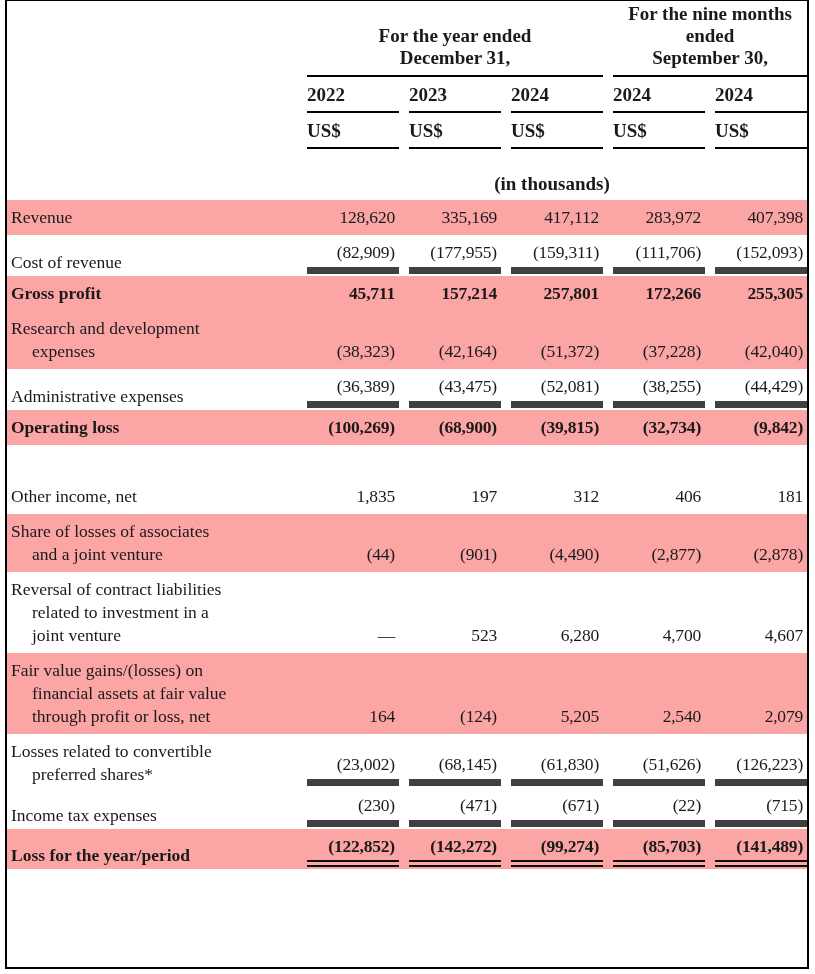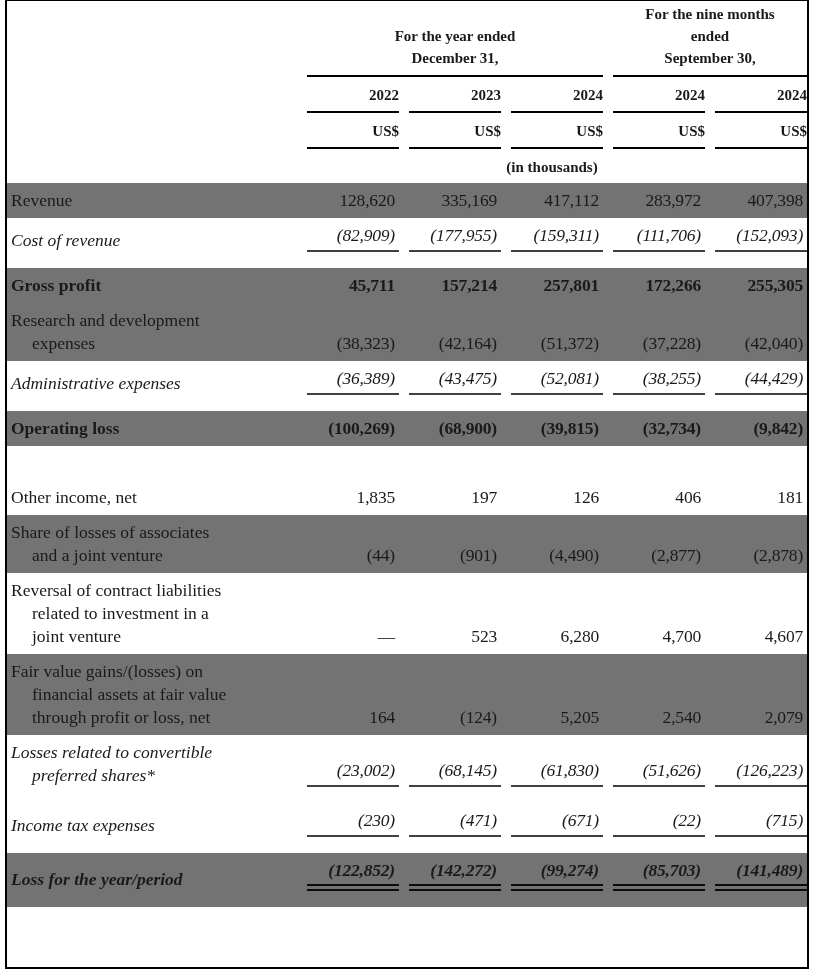--- a/index.html
+++ b/index.html
@@ -27,58 +27,58 @@
     width: 800px;
   }
   col.c-label { width: 290px; }
   col.c-num   { width: 102px; }
 
   
   thead th {
     font-weight: bold;
     vertical-align: bottom;
     padding: 0;
-    font-size: 15px;
+    font-size: 19px;
     text-align: center;
   }
   .grpbox {
     margin-left: 10px;
     border-bottom: 2px solid #000;
     padding: 2px 0 6px 0;
     line-height: 22px;
     text-align: center;
   }
   .hrule {
     margin-left: 10px;
     border-bottom: 2px solid #000;
     padding: 8px 0 6px 0;
     line-height: 20px;
-    text-align: right;
-  }
-  .units th { padding: 8px 0 6px 0; line-height: 20px; }
+    text-align: left;
+  }
+  .units th { padding: 25px 0 6px 0; line-height: 20px; }
 
   
   tbody td {
     vertical-align: bottom;
     font-size: 17.5px;
     line-height: 23px;
     padding: 6px 0 6px 0;
   }
   td.lbl { padding-left: 4px; text-align: left; }
   td.lbl .cont { padding-left: 21px; }
   td.num .cellbox {
     margin-left: 10px;
     text-align: right;
     padding-right: 4px;
     letter-spacing: -0.2px;
   }
-  tr.shade { background: #737373; }
+  tr.shade { background: #fca5a5; }
   tr.b { font-weight: bold; }
-  tr.ur td { padding-bottom: 16px; font-style: italic; }
-  .cellbox.u  { border-bottom: 2px solid #404040; padding-bottom: 3px; }
+  tr.ur td { padding-bottom: 2px; }
+  .cellbox.u  { border-bottom: 7px solid #404040; padding-bottom: 3px; }
   .cellbox.du { border-bottom: 7px double #0c0c0c; padding-bottom: 2px; }
   td.spacer { height: 34px; padding: 0; }
 </style>
 </head>
 <body>
 
 <div class="frame">
   <table>
     <colgroup>
       <col class="c-label">
@@ -275,21 +275,21 @@
           <td class="lbl">
             <div>Other income, net</div>
           </td>
           <td class="num">
             <div class="cellbox">1,835</div>
           </td>
           <td class="num">
             <div class="cellbox">197</div>
           </td>
           <td class="num">
-            <div class="cellbox">126</div>
+            <div class="cellbox">312</div>
           </td>
           <td class="num">
             <div class="cellbox">406</div>
           </td>
           <td class="num">
             <div class="cellbox">181</div>
           </td>
         </tr>
         <tr class="shade">
           <td class="lbl">

